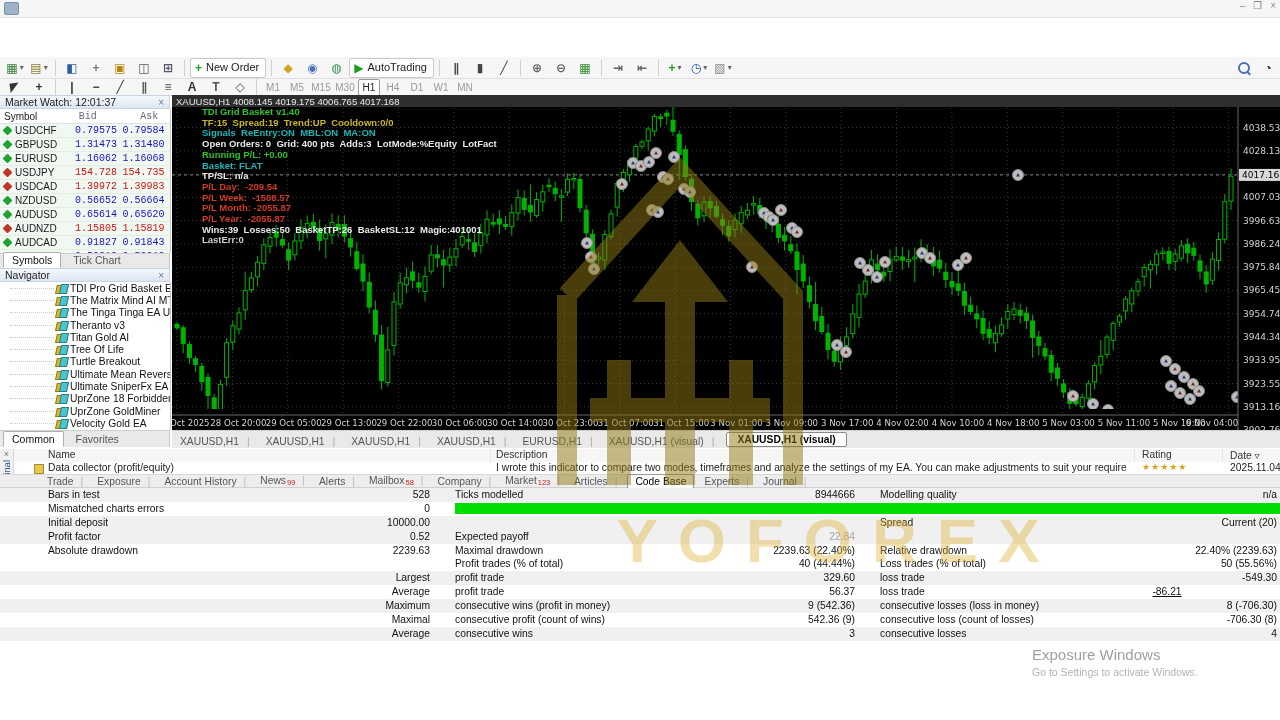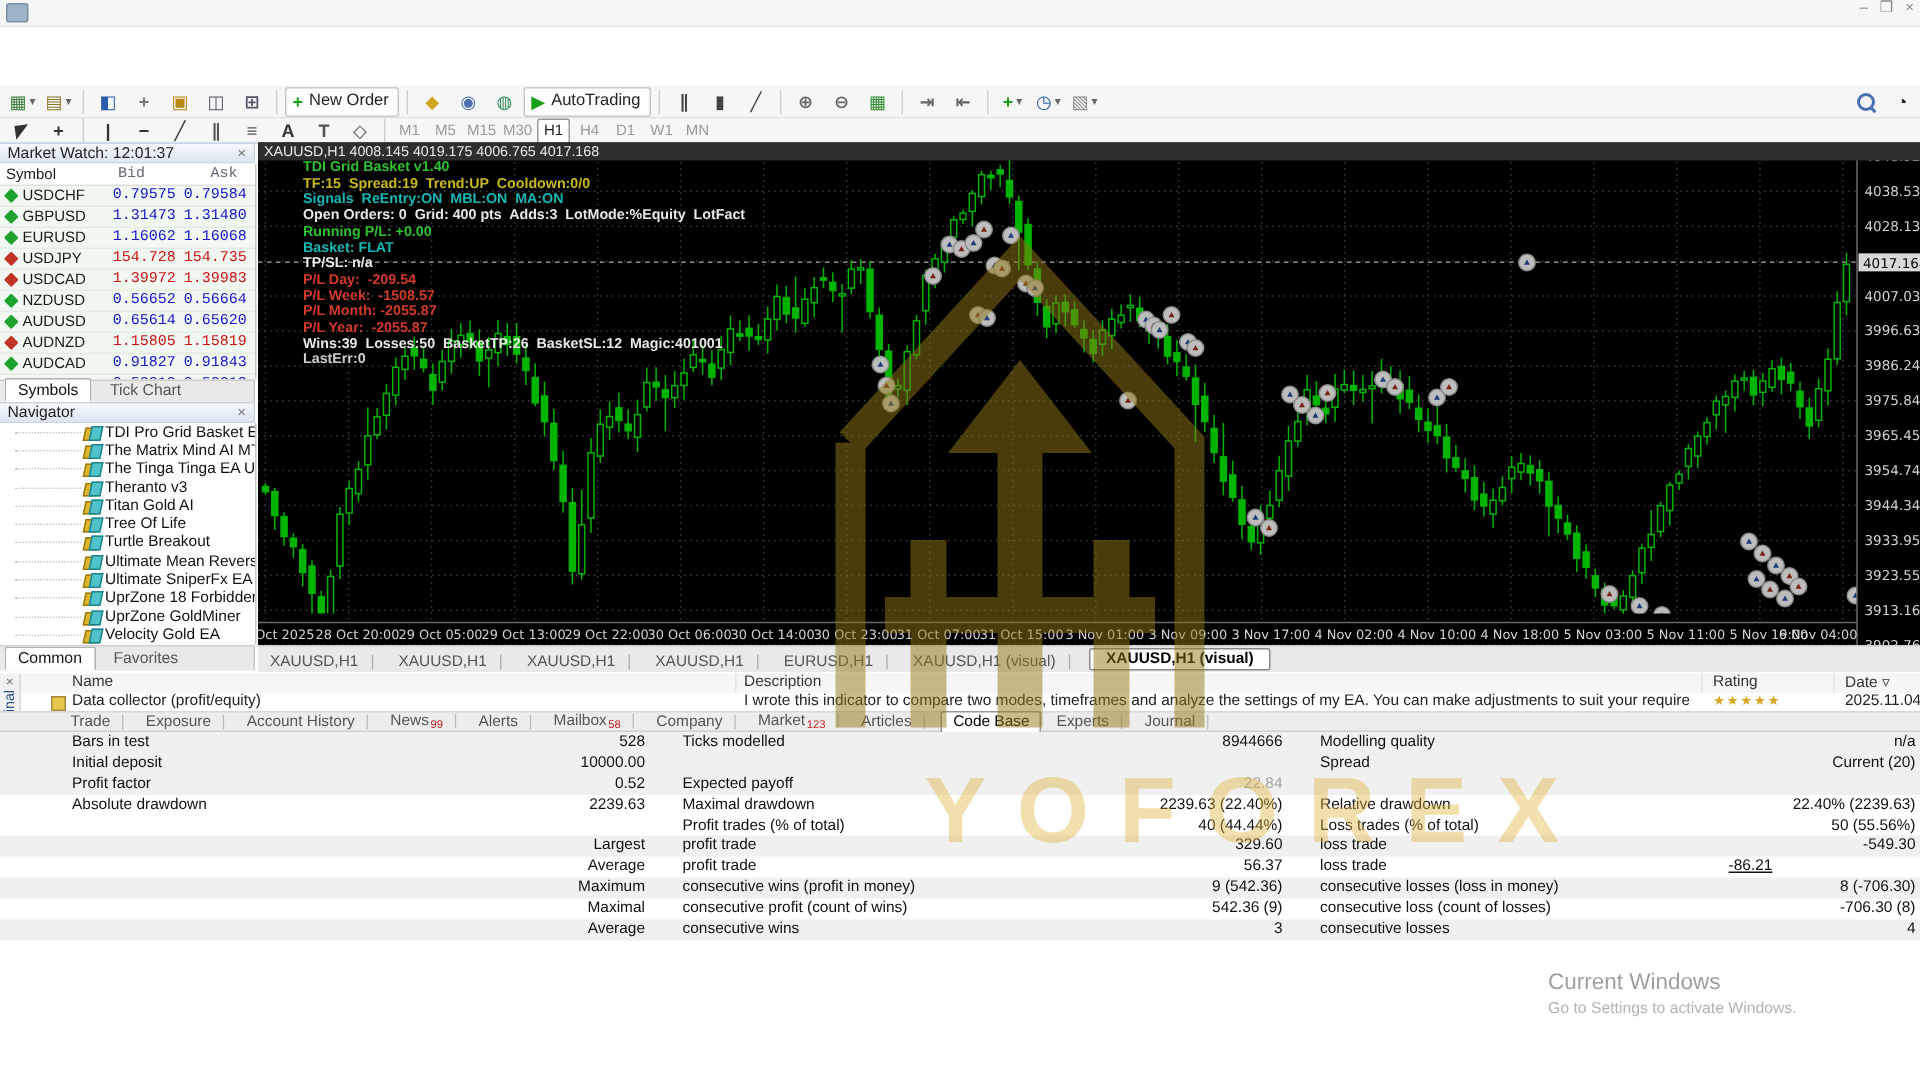--- a/index.html
+++ b/index.html
@@ -963,20 +963,25 @@
   <span class="abs" id="report-x">×</span>
   <div class="abs" id="report">
       <div class="rrow alt">
         <span class="rcell" style="left: 48px;">Bars in test</span>
         <span class="rcell" style="left: 210px; width: 220px; text-align: right;">528</span>
         <span class="rcell" style="left: 455px;">Ticks modelled</span>
         <span class="rcell" style="left: 635px; width: 220px; text-align: right;">8944666</span>
         <span class="rcell" style="left: 880px;">Modelling quality</span>
         <span class="rcell" style="left: 1057px; width: 220px; text-align: right;">n/a</span>
       </div>
+      <div class="rrow">
+        <span class="rcell" style="left: 48px;">Mismatched charts errors</span>
+        <span class="rcell" style="left: 410px; width: 20px; text-align: right;">0</span>
+        <span class="greenbar"></span>
+      </div>
       <div class="rrow alt">
         <span class="rcell" style="left: 48px;">Initial deposit</span>
         <span class="rcell" style="left: 210px; width: 220px; text-align: right;">10000.00</span>
         <span class="rcell" style="left: 880px;">Spread</span>
         <span class="rcell" style="left: 1057px; width: 220px; text-align: right;">Current (20)</span>
       </div>
       <div class="rrow alt">
         <span class="rcell" style="left: 48px;">Profit factor</span>
         <span class="rcell" style="left: 210px; width: 220px; text-align: right;">0.52</span>
         <span class="rcell" style="left: 455px;">Expected payoff</span>
@@ -1039,16 +1044,16 @@
       <path d="M 22 145 L 135 22 L 248 145 L 248 335 M 22 145 L 22 335" fill="none" stroke-width="20"></path>
       <polygon points="87,152 135,90 183,152" stroke="none"></polygon>
       <rect x="120" y="150" width="30" height="185" stroke="none"></rect>
       <rect x="45" y="248" width="180" height="24" stroke="none"></rect>
       <rect x="62" y="210" width="24" height="125" stroke="none"></rect>
       <rect x="184" y="210" width="24" height="125" stroke="none"></rect>
     </g>
   </svg>
 
   <div class="abs" id="activate">
-    <span>Current Windows</span>
+    <span>Exposure Windows</span>
     <div>Go to Settings to activate Windows.</div>
   </div>
 </div>
 
 </body></html>

